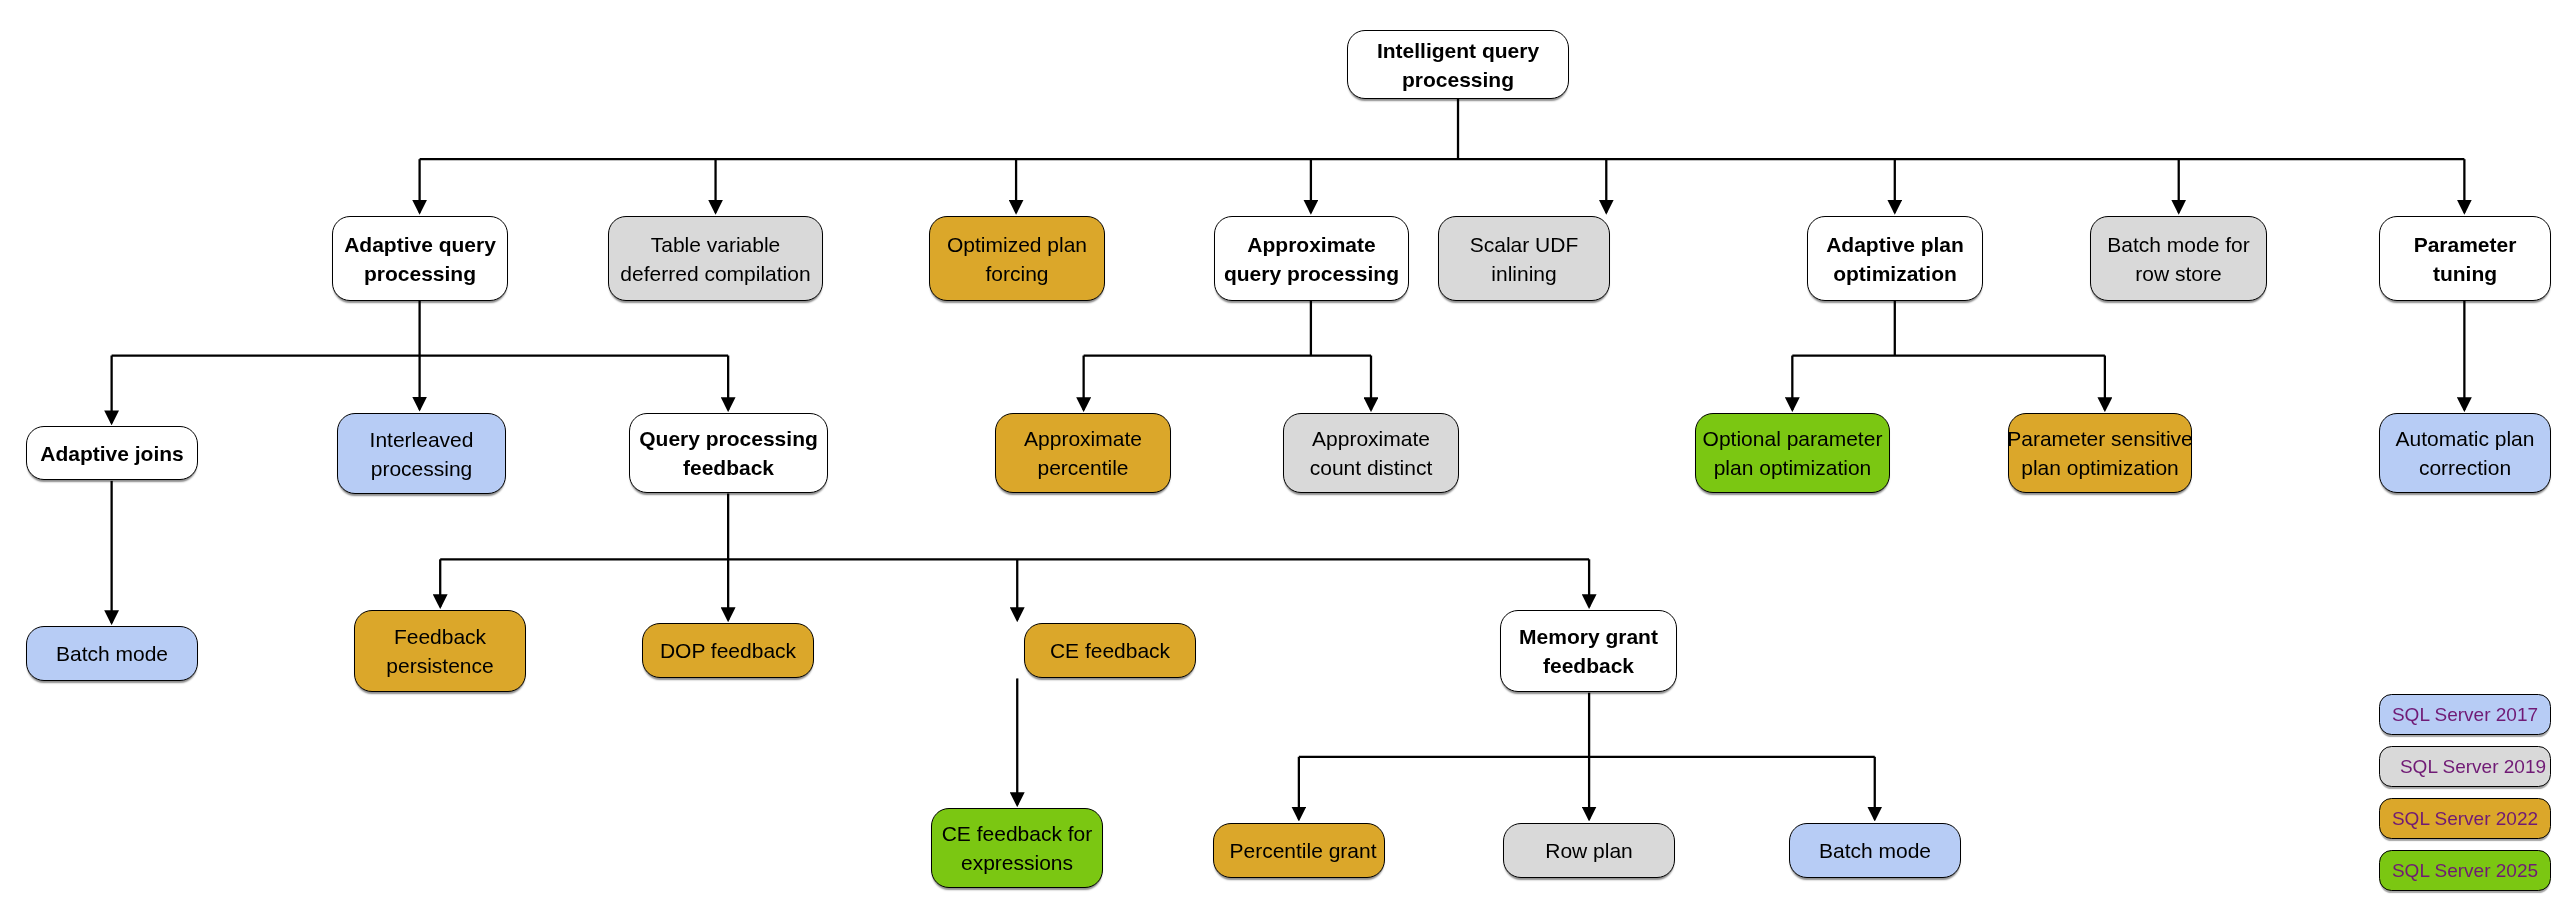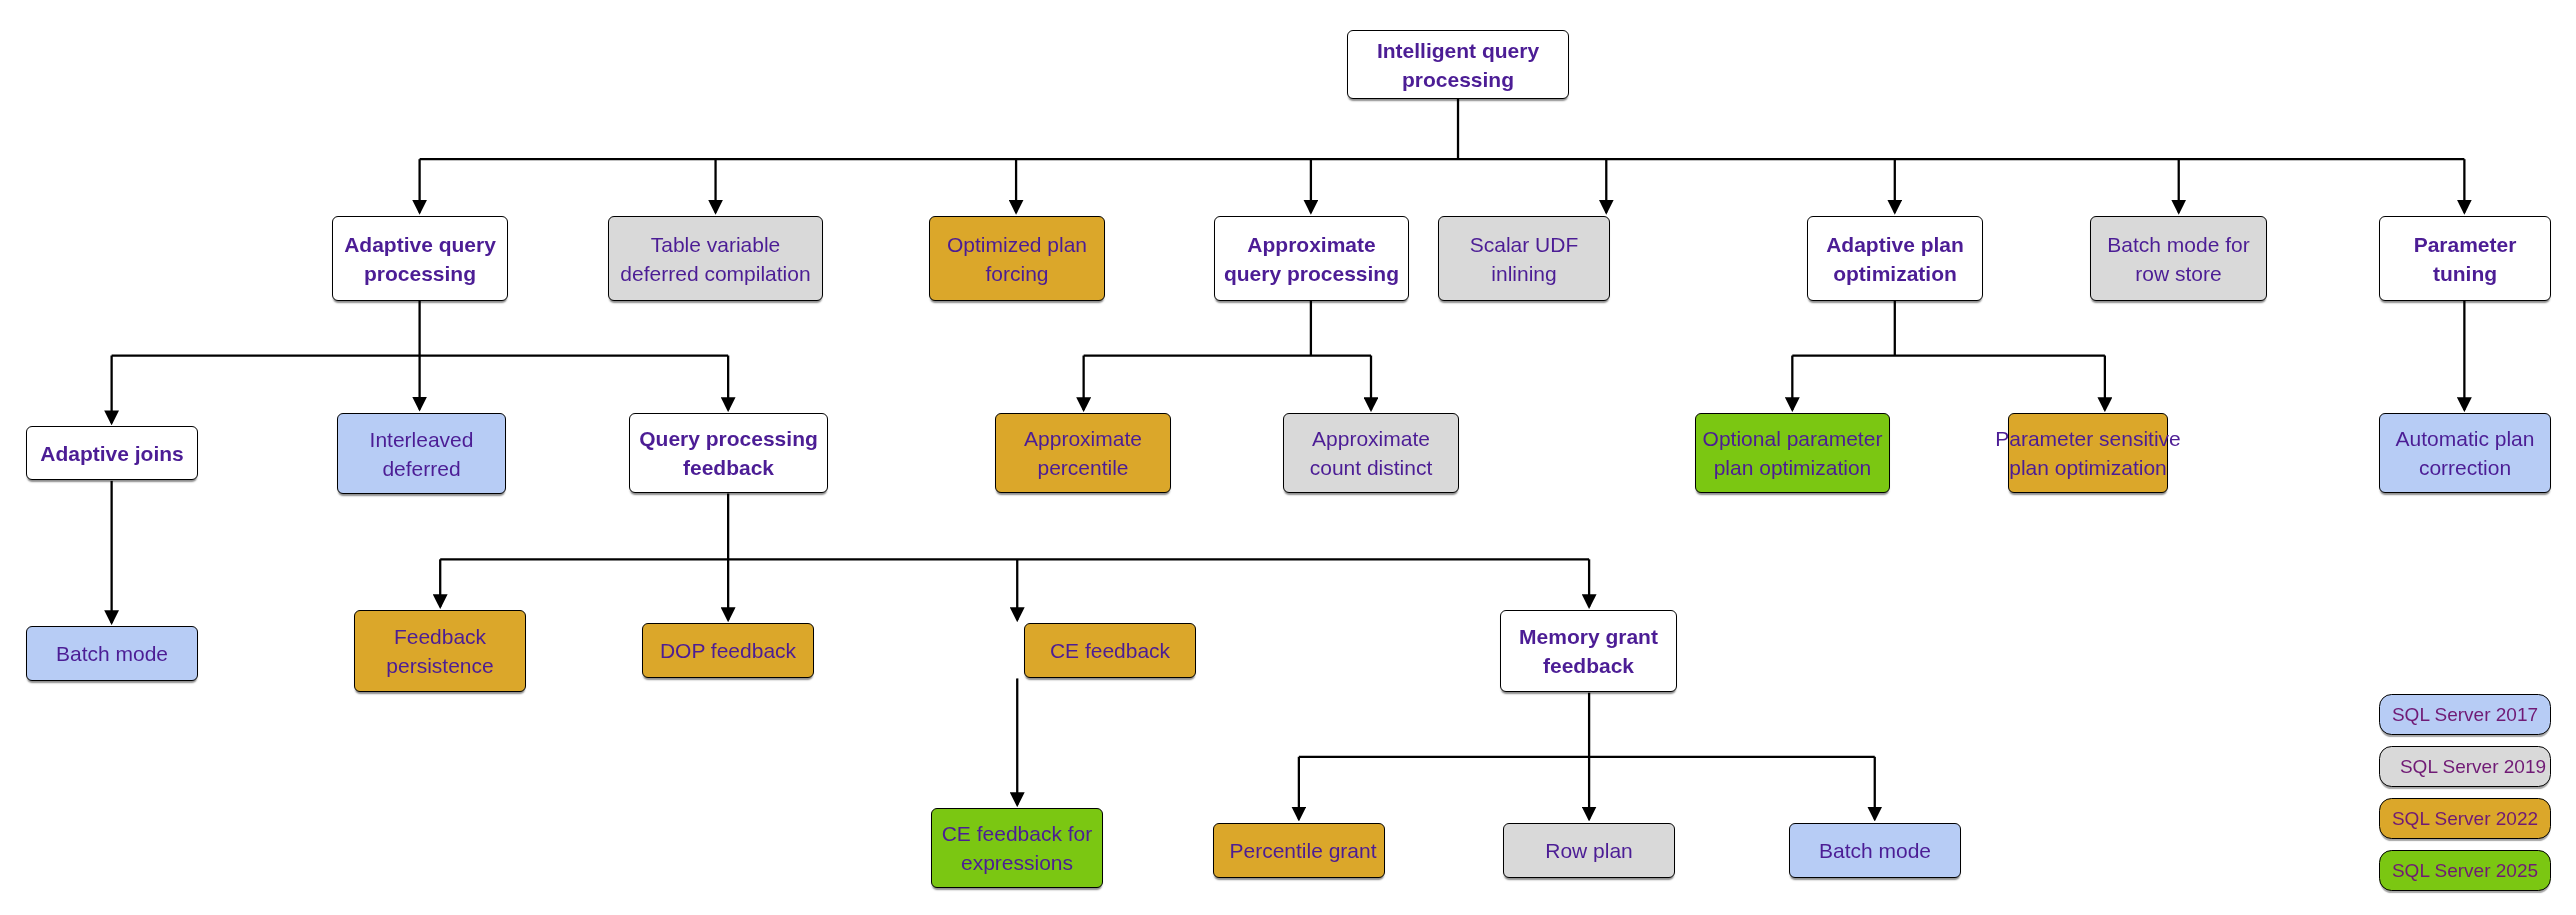--- a/index.html
+++ b/index.html
@@ -8,25 +8,25 @@
     width:2576px;height:916px;
     background:#ffffff;
     font-family:"Liberation Sans", sans-serif;
     overflow:hidden;
   }
   #edges{position:absolute;left:0;top:0;width:2576px;height:916px;}
   .node{
     position:absolute;
     box-sizing:border-box;
     border:1.7px solid #000;
-    border-radius:6px;
+    border-radius:18px;
     display:flex;align-items:center;justify-content:center;
     text-align:center;
     white-space:pre;
-    font-size:21px;line-height:29px;color:#4c1d95;
+    font-size:21px;line-height:29px;color:#000000;
     box-shadow:0 2.9px 1.7px -1.1px rgba(0,0,0,0.45);
     background:#fff;
   }
   .node.bold{font-weight:bold;}
   .pill{
     position:absolute;
     box-sizing:border-box;
     border:1.7px solid #000;
     border-radius:12.6px;
     display:flex;align-items:center;justify-content:center;
@@ -98,30 +98,30 @@
       <div class="node" style="left: 1438px; top: 216px; width: 172px; height: 85px; background: rgb(217, 217, 217);">Scalar UDF
 inlining</div>
       <div class="node bold" style="left: 1807px; top: 216px; width: 176px; height: 85px; background: rgb(255, 255, 255);">Adaptive plan
 optimization</div>
       <div class="node" style="left: 2090px; top: 216px; width: 177px; height: 85px; background: rgb(217, 217, 217);">Batch mode for
 row store</div>
       <div class="node bold" style="left: 2379px; top: 216px; width: 172px; height: 85px; background: rgb(255, 255, 255);">Parameter
 tuning</div>
       <div class="node bold" style="left: 26px; top: 426px; width: 172px; height: 54px; background: rgb(255, 255, 255);">Adaptive joins</div>
       <div class="node" style="left: 337px; top: 413px; width: 169px; height: 81px; background: rgb(183, 204, 245);">Interleaved
-deferred</div>
+processing</div>
       <div class="node bold" style="left: 629px; top: 413px; width: 199px; height: 80px; background: rgb(255, 255, 255);">Query processing
 feedback</div>
       <div class="node" style="left: 995px; top: 413px; width: 176px; height: 80px; background: rgb(219, 167, 42);">Approximate
 percentile</div>
       <div class="node" style="left: 1283px; top: 413px; width: 176px; height: 80px; background: rgb(217, 217, 217);">Approximate
 count distinct</div>
       <div class="node" style="left: 1695px; top: 413px; width: 195px; height: 80px; background: rgb(123, 199, 18);">Optional parameter
 plan optimization</div>
-      <div class="node" style="left: 2008px; top: 413px; width: 160px; height: 80px; background: rgb(219, 167, 42);">Parameter sensitive
+      <div class="node" style="left: 2008px; top: 413px; width: 184px; height: 80px; background: rgb(219, 167, 42);">Parameter sensitive
 plan optimization</div>
       <div class="node" style="left: 2379px; top: 413px; width: 172px; height: 80px; background: rgb(183, 204, 245);">Automatic plan
 correction</div>
       <div class="node" style="left: 26px; top: 626px; width: 172px; height: 55px; background: rgb(183, 204, 245);">Batch mode</div>
       <div class="node" style="left: 354px; top: 610px; width: 172px; height: 82px; background: rgb(219, 167, 42);">Feedback
 persistence</div>
       <div class="node" style="left: 642px; top: 623px; width: 172px; height: 55px; background: rgb(219, 167, 42);">DOP feedback</div>
       <div class="node" style="left: 984px; top: 623px; width: 172px; height: 55px; background: rgb(219, 167, 42); margin-left: 40px;">CE feedback</div>
       <div class="node bold" style="left: 1500px; top: 610px; width: 177px; height: 82px; background: rgb(255, 255, 255);">Memory grant
 feedback</div>

